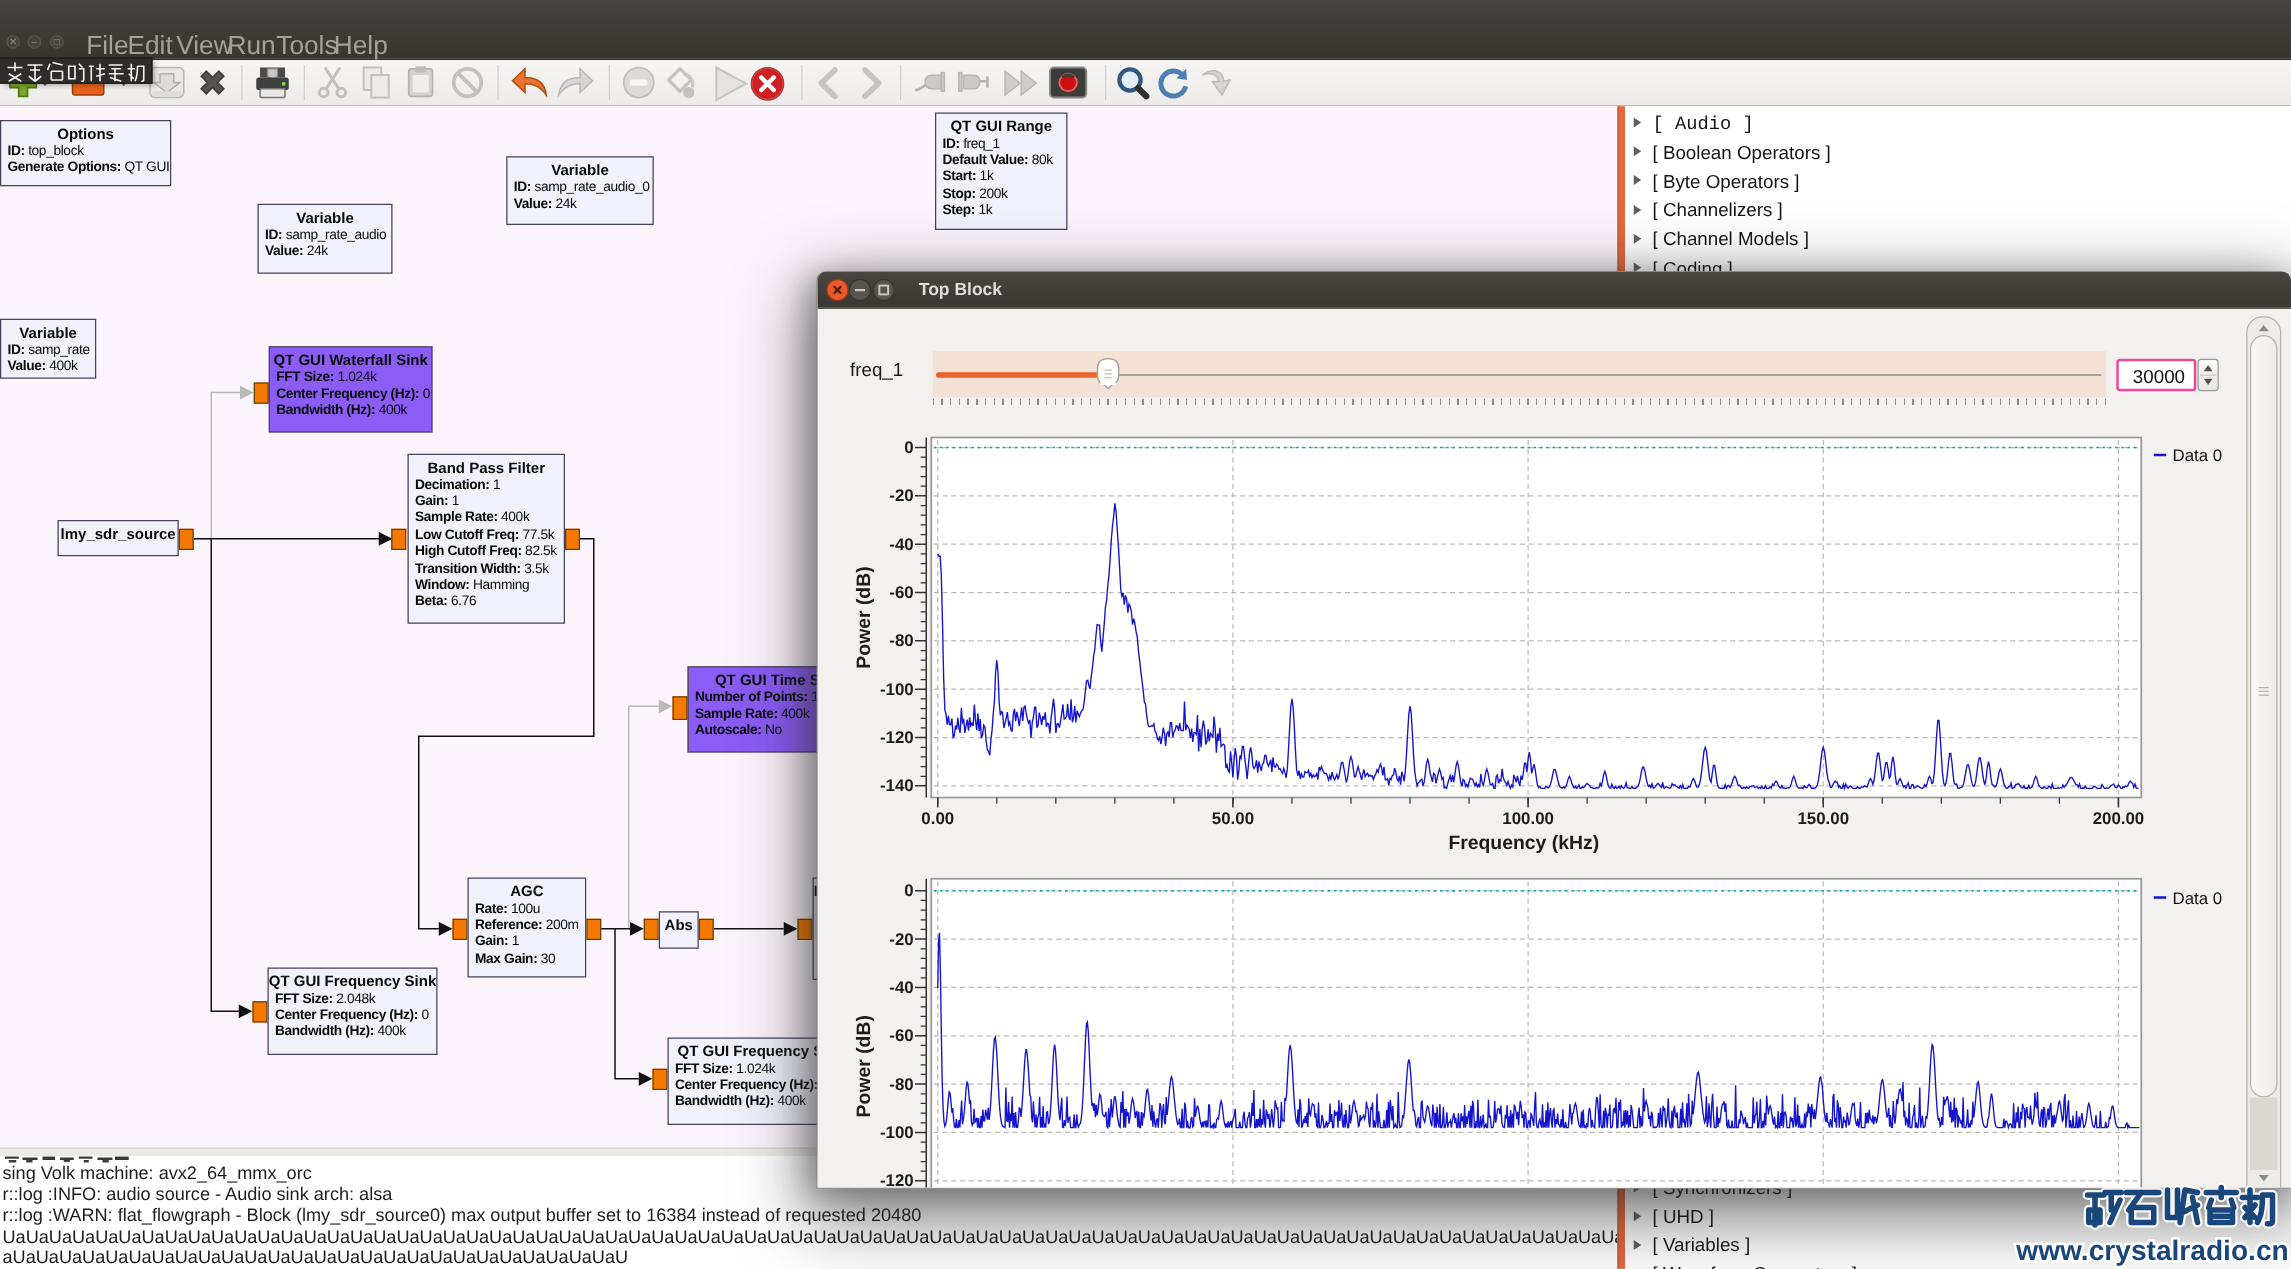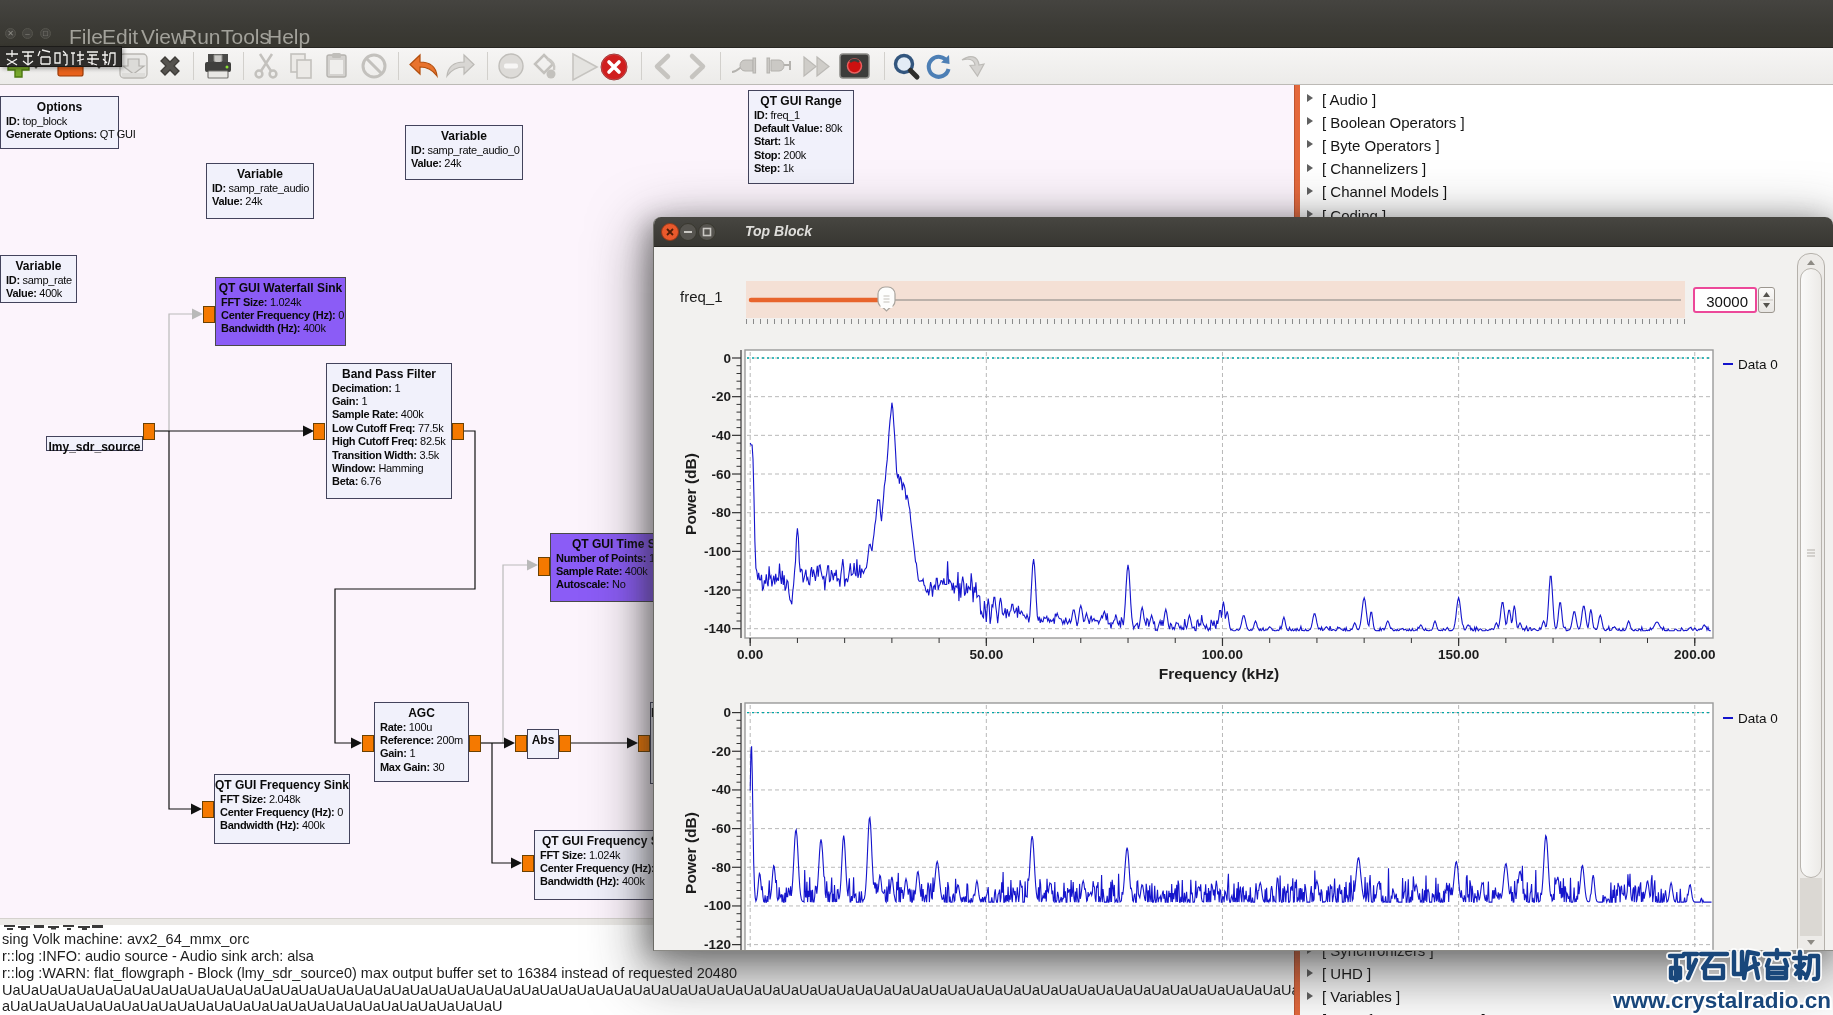--- a/index.html
+++ b/index.html
@@ -33,21 +33,21 @@
 #rpanel { left:1300px; top:85px; width:533px; height:930px; background:#ffffff; }
 .titem { position:absolute; left:22px; font-size:15px; color:#141414; white-space:nowrap;}
 .tri { position:absolute; left:7px; width:0; height:0; border-top:4.5px solid transparent;
   border-bottom:4.5px solid transparent; border-left:6px solid #606060; }
 
 #win { z-index:10; left:653px; top:217px; width:1180px; height:734px; border-radius:8px 8px 0 0;
   overflow:hidden; background:#f2f1ef; border-left:1px solid #6b6a65; border-bottom:1px solid #8a8984;
   box-shadow:0 18px 55px 8px rgba(40,40,40,0.55), -6px 4px 24px rgba(40,40,40,0.35); }
 #wtitle { position:absolute; left:0; top:0; width:100%; height:30px;
   background:linear-gradient(#474641,#3c3b36 70%,#383732); border-bottom:1px solid #282722;}
-#wtitle .txt { position:absolute; left:91px; top:6px; font-size:14px; font-weight:bold; color:#dfdedb;font-style:italic;}
+#wtitle .txt { position:absolute; left:81px; top:6px; font-size:14px; font-weight:bold; color:#dfdedb;}
 .wcirc { position:absolute; top:6px; width:18px; height:18px; border-radius:50%; }
 
 #freqlab { position:absolute; left:26px; top:71px; font-size:15px; color:#1a1a1a;}
 #strip { position:absolute; left:92px; top:64px; width:939px; height:37px; background:#f4e0d5;}
 #ticks { position:absolute; left:92px; top:102px; width:939px; height:5px;
   background:repeating-linear-gradient(90deg,#8a8a8a 0 1px,transparent 1px 7px);}
 #spin { position:absolute; left:1039px; top:70px; width:64px; height:26px; background:#fff;
   border:2px solid #ec4899; border-radius:3px; font-size:15px; color:#111;
   text-align:right; padding:4px 7px 0 0;}
 #spinbtn { position:absolute; left:1104px; top:70px; width:17px; height:26px; background:linear-gradient(#fbfaf9,#e8e6e3);
@@ -189,21 +189,21 @@
       <path d="M191 718.5 l11 5.5 l-11 5.5 z" fill="#111"></path>
       <polyline points="464,346 475,346 475,504 335,504 335,658 351,658" fill="none" stroke="#111" stroke-width="1.2"></polyline>
       <path d="M351 652.5 l11 5.5 l-11 5.5 z" fill="#111"></path>
       <polyline points="481,658 504,658" fill="none" stroke="#111" stroke-width="1.2"></polyline>
       <path d="M504 652.5 l11 5.5 l-11 5.5 z" fill="#111"></path>
       <polyline points="492,658 492,778 511,778" fill="none" stroke="#111" stroke-width="1.2"></polyline>
       <path d="M511 772.5 l11 5.5 l-11 5.5 z" fill="#111"></path>
       <polyline points="571,658 627,658" fill="none" stroke="#111" stroke-width="1.2"></polyline>
       <path d="M627 652.5 l11 5.5 l-11 5.5 z" fill="#111"></path>
     </svg>
-<div class="block" style="left:0px;top:11px;width:119px;height:53px;z-index:1">
+<div class="block" style="left:0px;top:11px;width:137px;height:53px;z-index:1">
       <div class="bt">Options</div>
       <div class="bp"><b>ID:</b> top_block</div>
       <div class="bp"><b>Generate Options:</b> QT GUI</div>
     </div>
     <div class="block" style="left:206px;top:78px;width:108px;height:56px;z-index:1">
       <div class="bt">Variable</div>
       <div class="bp"><b>ID:</b> samp_rate_audio</div>
       <div class="bp"><b>Value:</b> 24k</div>
     </div>
     <div class="block" style="left:405px;top:40px;width:118px;height:55px;z-index:1">
@@ -223,21 +223,21 @@
       <div class="bp"><b>Start:</b> 1k</div>
       <div class="bp"><b>Stop:</b> 200k</div>
       <div class="bp"><b>Step:</b> 1k</div>
     </div>
     <div class="block gray" style="left:215px;top:192px;width:131px;height:69px;z-index:1">
       <div class="bt">QT GUI Waterfall Sink</div>
       <div class="bp"><b>FFT Size:</b> 1.024k</div>
       <div class="bp"><b>Center Frequency (Hz):</b> 0</div>
       <div class="bp"><b>Bandwidth (Hz):</b> 400k</div>
     </div>
-    <div class="block" style="left:46px;top:351px;width:97px;height:15px;z-index:1">
+    <div class="block" style="left:46px;top:331px;width:97px;height:29px;z-index:1">
       <div class="bt">lmy_sdr_source</div>
     </div>
     <div class="block" style="left:326px;top:278px;width:126px;height:136px;z-index:1">
       <div class="bt">Band Pass Filter</div>
       <div class="bp"><b>Decimation:</b> 1</div>
       <div class="bp"><b>Gain:</b> 1</div>
       <div class="bp"><b>Sample Rate:</b> 400k</div>
       <div class="bp"><b>Low Cutoff Freq:</b> 77.5k</div>
       <div class="bp"><b>High Cutoff Freq:</b> 82.5k</div>
       <div class="bp"><b>Transition Width:</b> 3.5k</div>
@@ -310,21 +310,21 @@
     </svg>
     <div class="cline" style="top:6px;">sing Volk machine: avx2_64_mmx_orc</div>
     <div class="cline" style="top:23px;">r::log :INFO: audio source - Audio sink arch: alsa</div>
     <div class="cline" style="top:40px;">r::log :WARN: flat_flowgraph - Block (lmy_sdr_source0) max output buffer set to 16384 instead of requested 20480</div>
     <div class="cline" style="top:57px;">UaUaUaUaUaUaUaUaUaUaUaUaUaUaUaUaUaUaUaUaUaUaUaUaUaUaUaUaUaUaUaUaUaUaUaUaUaUaUaUaUaUaUaUaUaUaUaUaUaUaUaUaUaUaUaUaUaUaUaUaUaUaUaUaUaUaUaUaUaUaUaUa</div>
     <div class="cline" style="top:73px;">aUaUaUaUaUaUaUaUaUaUaUaUaUaUaUaUaUaUaUaUaUaUaUaUaUaUaU</div>
   </div>
 <div class="abs" id="divider"></div>
 <div class="abs" id="rpanel">
     <div class="tri" style="top:9.0px;"></div>
-    <div class="titem" style="top:5.5px;">[ Audio ]</div>
+    <div class="titem" style="top:5.5px;font-family:Liberation Mono, monospace;">[ Audio ]</div>
     <div class="tri" style="top:32.2px;"></div>
     <div class="titem" style="top:28.7px;">[ Boolean Operators ]</div>
     <div class="tri" style="top:55.4px;"></div>
     <div class="titem" style="top:51.9px;">[ Byte Operators ]</div>
     <div class="tri" style="top:78.6px;"></div>
     <div class="titem" style="top:75.1px;">[ Channelizers ]</div>
     <div class="tri" style="top:101.8px;"></div>
     <div class="titem" style="top:98.3px;">[ Channel Models ]</div>
     <div class="tri" style="top:125.0px;"></div>
     <div class="titem" style="top:121.5px;">[ Coding ]</div>

